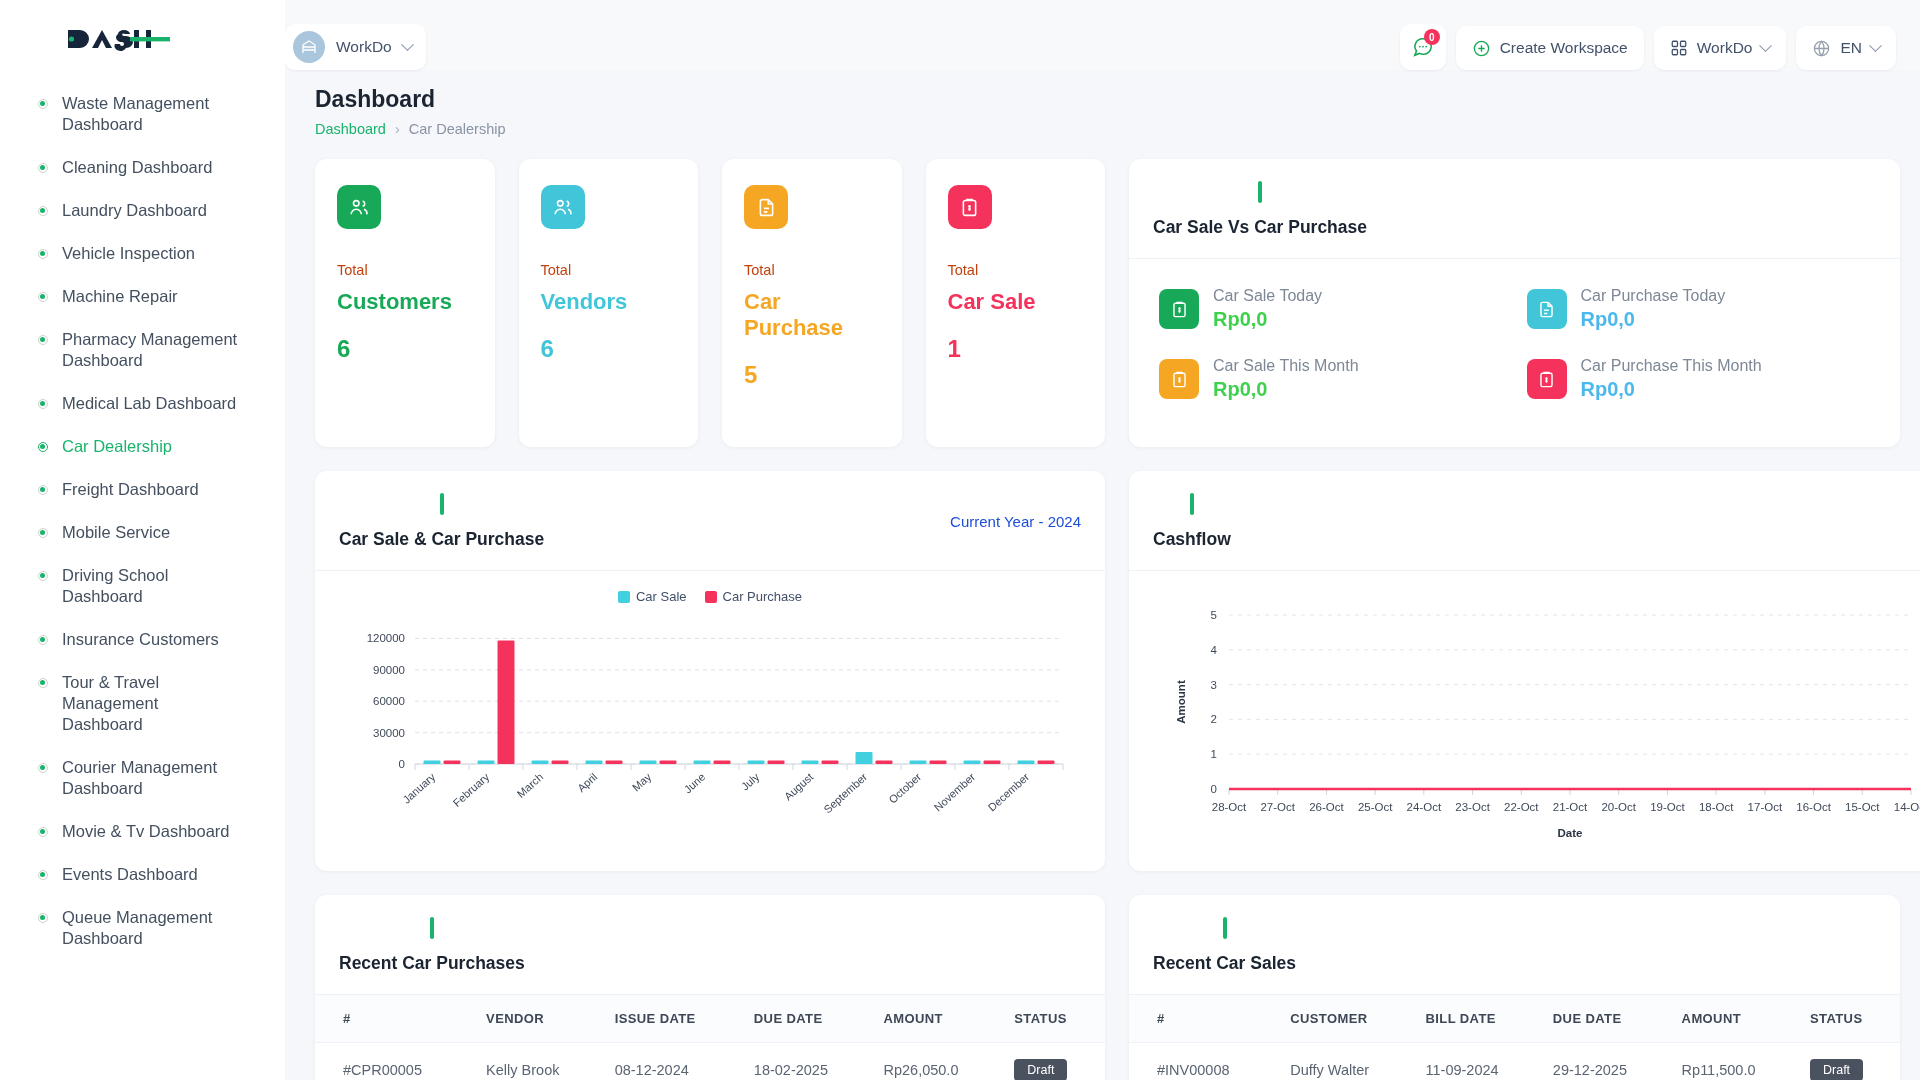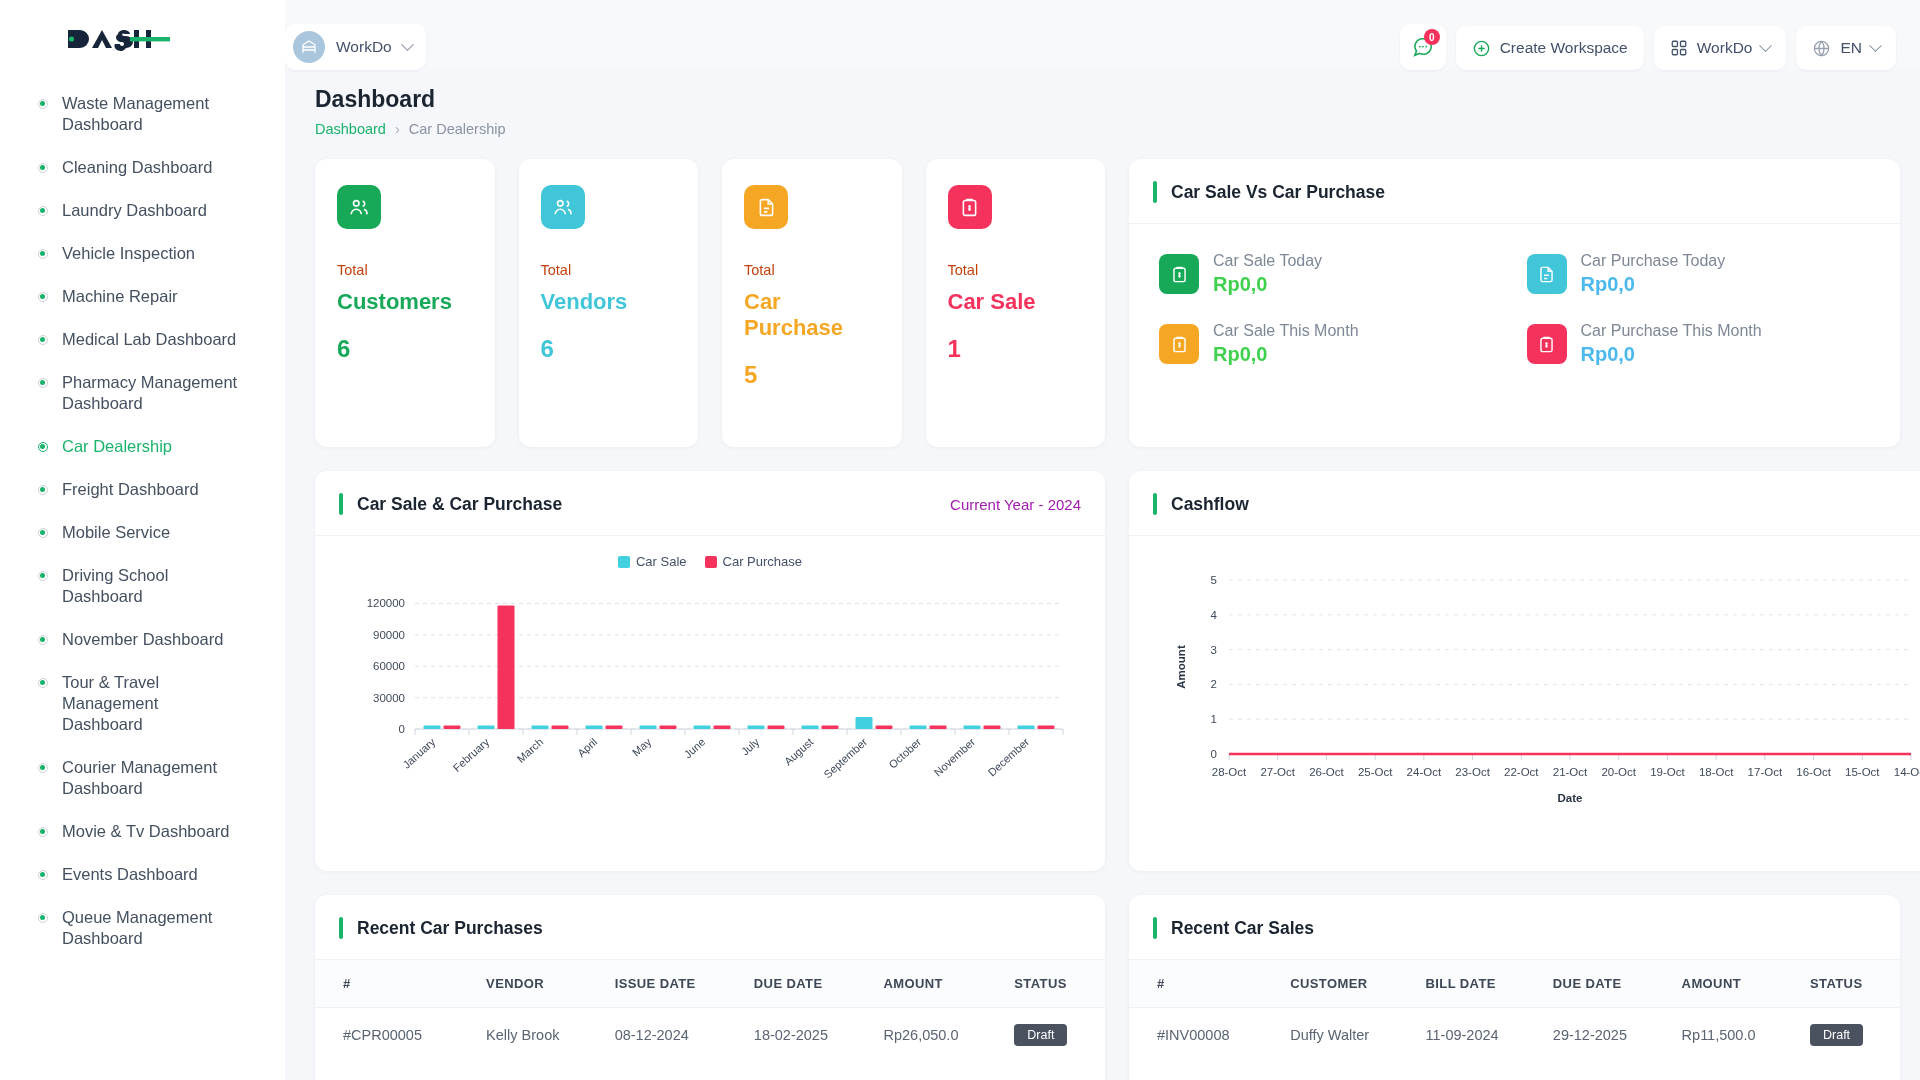--- a/index.html
+++ b/index.html
@@ -112,23 +112,23 @@
   }
   .stat-total { font-size: 14.5px; color: #c2410c; margin-bottom: 11px; }
   .stat-label { font-size: 22px; font-weight: bold; margin-bottom: 20px; }
   .stat-value { font-size: 24px; font-weight: bold; }
 
   .panel { background: #fff; border-radius: 12px; box-shadow: 0 1px 4px rgba(30,50,80,.05); }
   .panel-head {
     display: flex; align-items: center; justify-content: space-between;
     padding: 22px 24px 20px 24px; border-bottom: 1px solid #eef1f5;
   }
-  .panel-title { display: flex; align-items: center; gap: 14px; font-size: 17.5px; font-weight: bold; color: #1b2431; }
+  .panel-title { display: flex; align-items: center; gap: 14px; font-size: 17.5px; font-weight: bold; color: #1b2431; flex-direction: column; }
   .title-bar { width: 4px; height: 22px; background: #19b36b; border-radius: 2px; }
-  .panel-sub { font-size: 15px; color: #a21caf; }
+  .panel-sub { font-size: 15px; color: #1d4ed8; }
 
   .mini-grid { display: grid; grid-template-columns: 1fr 1fr; gap: 26px 24px; padding: 28px 30px 32px 30px; }
   .mini { display: flex; align-items: center; gap: 14px; }
   .mini-ico { width: 40px; height: 40px; border-radius: 8px; flex: 0 0 40px; display: flex; align-items: center; justify-content: center; }
   .mini-l { font-size: 16px; color: #7d8795; margin-bottom: 3px; }
   .mini-v { font-size: 20px; font-weight: bold; }
 
   
   .chart-box { padding: 18px 22px 10px 22px; }
   .legend { display: flex; justify-content: center; gap: 18px; margin-bottom: 10px; }
@@ -187,45 +187,45 @@
       <div class="nav-item">
         <span class="nav-dot"></span>
         <span class="nav-label">Vehicle Inspection</span>
       </div>
       <div class="nav-item">
         <span class="nav-dot"></span>
         <span class="nav-label">Machine Repair</span>
       </div>
       <div class="nav-item">
         <span class="nav-dot"></span>
+        <span class="nav-label">Pharmacy Management Dashboard</span>
+      </div>
+      <div class="nav-item">
+        <span class="nav-dot"></span>
         <span class="nav-label">Medical Lab Dashboard</span>
       </div>
-      <div class="nav-item">
-        <span class="nav-dot"></span>
-        <span class="nav-label">Pharmacy Management Dashboard</span>
-      </div>
       <div class="nav-item active">
         <span class="nav-dot"></span>
         <span class="nav-label">Car Dealership</span>
       </div>
       <div class="nav-item">
         <span class="nav-dot"></span>
         <span class="nav-label">Freight Dashboard</span>
       </div>
       <div class="nav-item">
         <span class="nav-dot"></span>
         <span class="nav-label">Mobile Service</span>
       </div>
       <div class="nav-item">
         <span class="nav-dot"></span>
         <span class="nav-label">Driving School Dashboard</span>
       </div>
       <div class="nav-item">
         <span class="nav-dot"></span>
-        <span class="nav-label">November Dashboard</span>
+        <span class="nav-label">Insurance Customers</span>
       </div>
       <div class="nav-item">
         <span class="nav-dot"></span>
         <span class="nav-label">Tour &amp; Travel Management Dashboard</span>
       </div>
       <div class="nav-item">
         <span class="nav-dot"></span>
         <span class="nav-label">Courier Management Dashboard</span>
       </div>
       <div class="nav-item">

